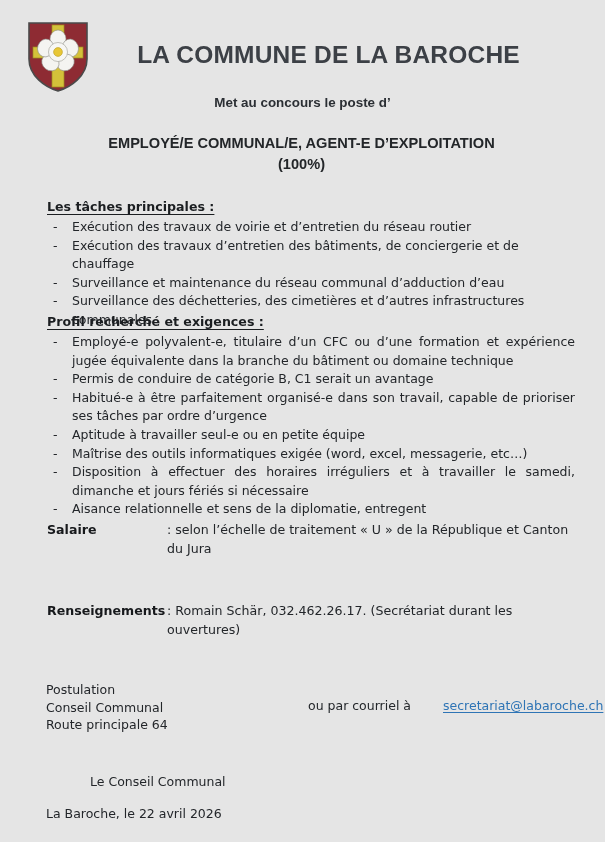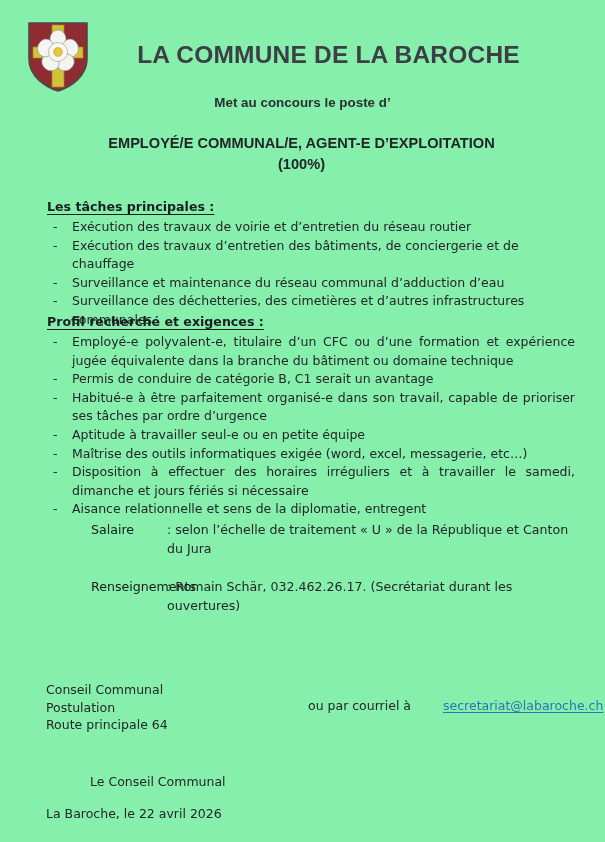--- a/index.html
+++ b/index.html
@@ -13,21 +13,21 @@
     height: 842px;
     position: relative;
     font-family: "DejaVu Sans", sans-serif;
     color: #1f2328;
     overflow: hidden;
   }
 
   .page {
     position: absolute;
     inset: 0;
-    background: #86efac;
+    background: #e5e5e5;
   }
 
   
   .header {
     position: absolute;
     left: 0;
     top: 0;
     width: 605px;
     height: 120px;
   }
@@ -125,24 +125,23 @@
     left: 47px;
     width: 530px;
     font-size: 12.6px;
     line-height: 18.5px;
     color: #23262a;
   }
   .field-label {
     position: absolute;
     left: 0;
     top: 0;
-    font-weight: normal;
+    font-weight: bold;
     color: #17191c;
     white-space: nowrap;
-    margin-left: 44px;
   }
   .field-value {
     display: block;
     margin-left: 120px;
     white-space: pre-line;
   }
   sup { font-size: 0.66em; vertical-align: super; line-height: 0; }
 
   
   .para {
@@ -249,29 +248,29 @@
       <li><span>Aisance relationnelle et sens de la diplomatie, entregent</span></li>
     </ul>
 
   <div class="field-row" style="top:521px;">
     <span class="field-label">Salaire</span>
     <span class="field-value">: selon l’échelle de traitement « U » de la République et Canton
  du Jura</span>
   </div>
 
 
-  <div class="field-row" style="top:578px;">
+  <div class="field-row" style="top:602px;">
     <span class="field-label">Renseignements</span>
     <span class="field-value">: Romain Schär, 032.462.26.17. (Secrétariat durant les ouvertures)</span>
   </div>
 
 
   <div class="address" id="address-block">
+      <div>Postulation</div>
       <div>Conseil Communal</div>
-      <div>Postulation</div>
       <div>Route principale 64</div>
     </div>
 
   <div class="mail-line">
     <span>ou par courriel à </span><a class="mail-link" href="#" style="color: rgb(46, 116, 181); margin-left: 28px;">secretariat@labaroche.ch</a>
   </div>
 
   <div class="closing c1">Le Conseil Communal</div>
   <div class="closing c2">La Baroche, le 22 avril 2026</div>
 

